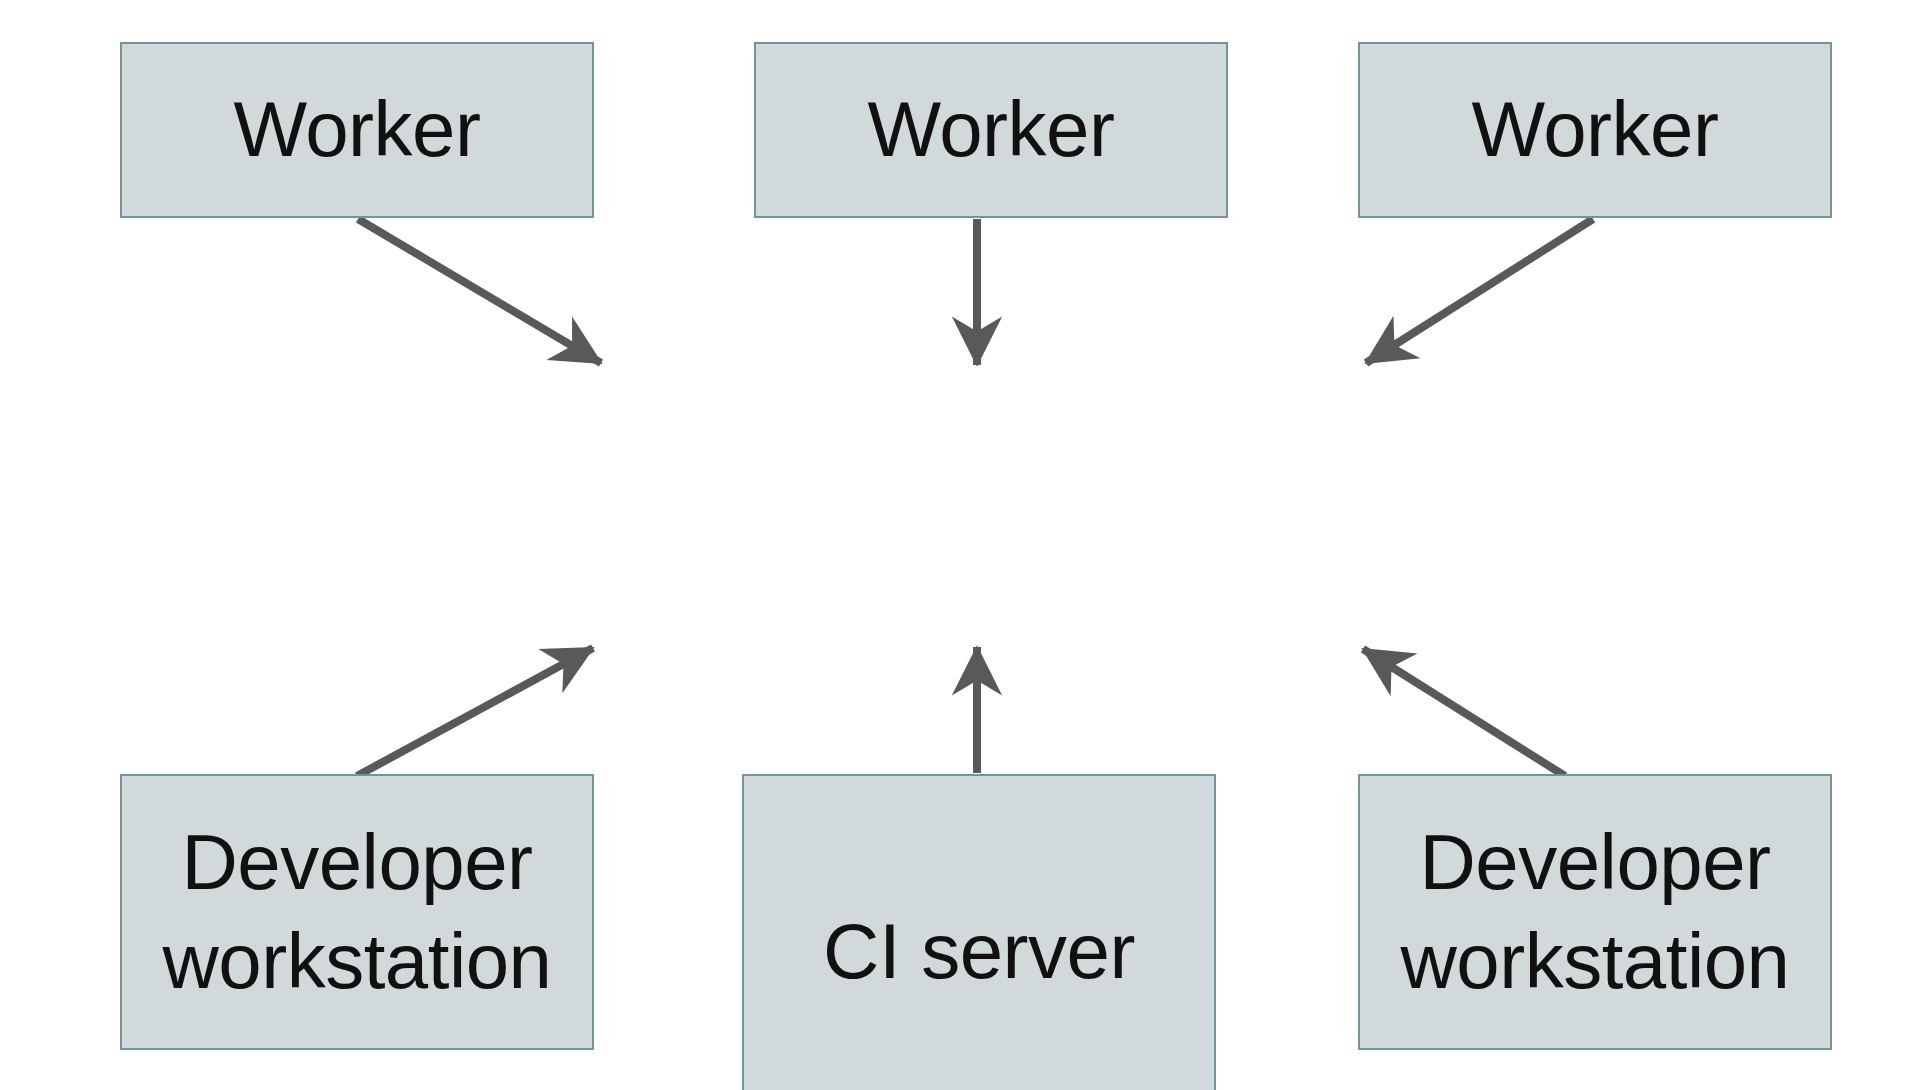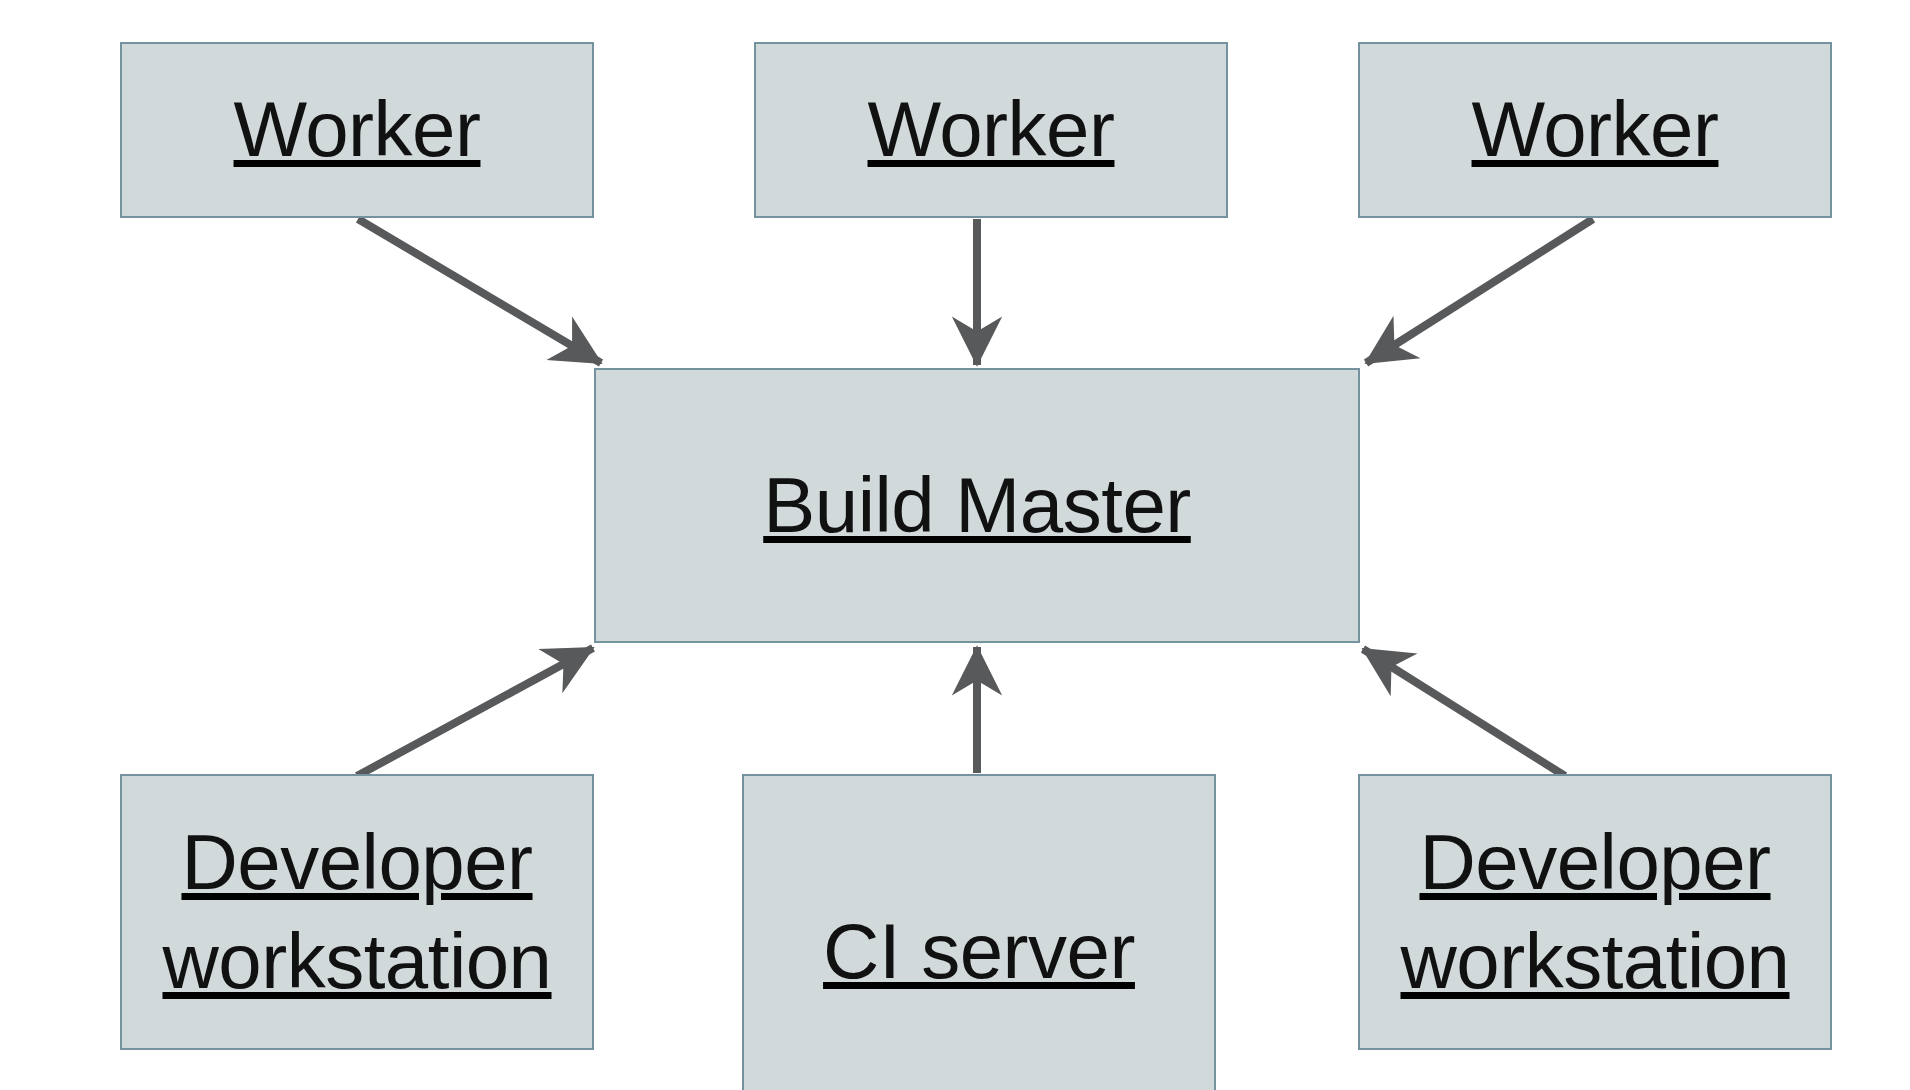--- a/index.html
+++ b/index.html
@@ -38,21 +38,20 @@
     stroke: none;
   }
   .node {
     position: absolute;
     background: var(--node-fill);
     border: 2px solid var(--node-border);
     display: flex;
     align-items: center;
     justify-content: center;
     text-align: center;
-    text-decoration: underline;
   }
   .node .label {
     font-size: 78px;
     line-height: 1.27;
     letter-spacing: -0.5px;
     color: var(--text-color);
     padding: 0 8px;
   }
 </style>
 </head>
@@ -79,23 +78,20 @@
   </div>
 
   <div class="node" style="left:754px; top:42px; width:474px; height:176px;">
     <span class="label">Worker</span>
   </div>
 
   <div class="node" style="left:1358px; top:42px; width:474px; height:176px;">
     <span class="label">Worker</span>
   </div>
 
-  <div class="node" style="left:594px; top:368px; width:766px; height:275px;">
-    <span class="label">Build Master</span>
-  </div>
 
   <div class="node" style="left:120px; top:774px; width:474px; height:276px;">
     <span class="label">Developer workstation</span>
   </div>
 
   <div class="node" style="left:742px; top:774px; width:474px; height:356px;">
     <span class="label">CI server</span>
   </div>
 
   <div class="node" style="left:1358px; top:774px; width:474px; height:276px;">

